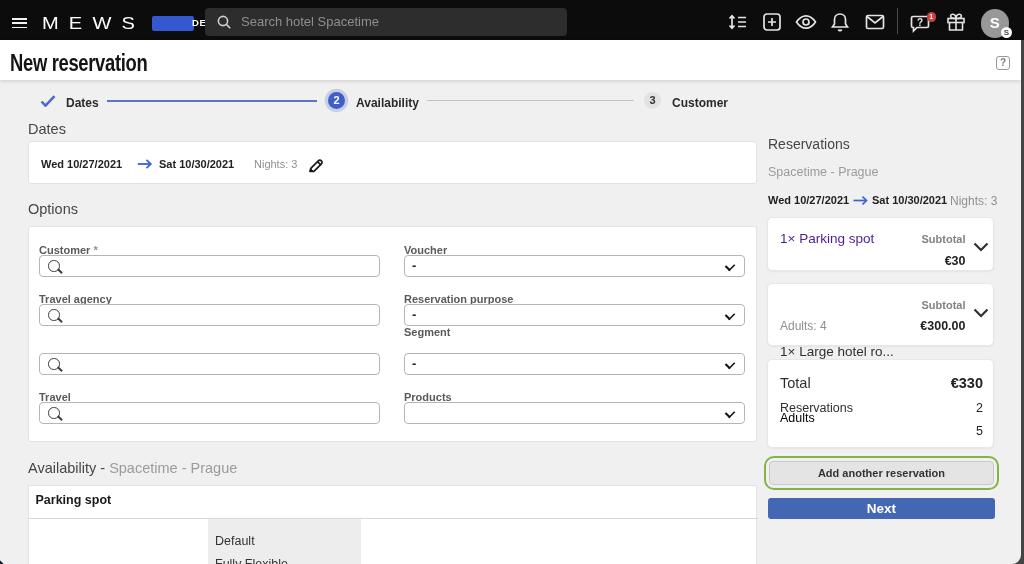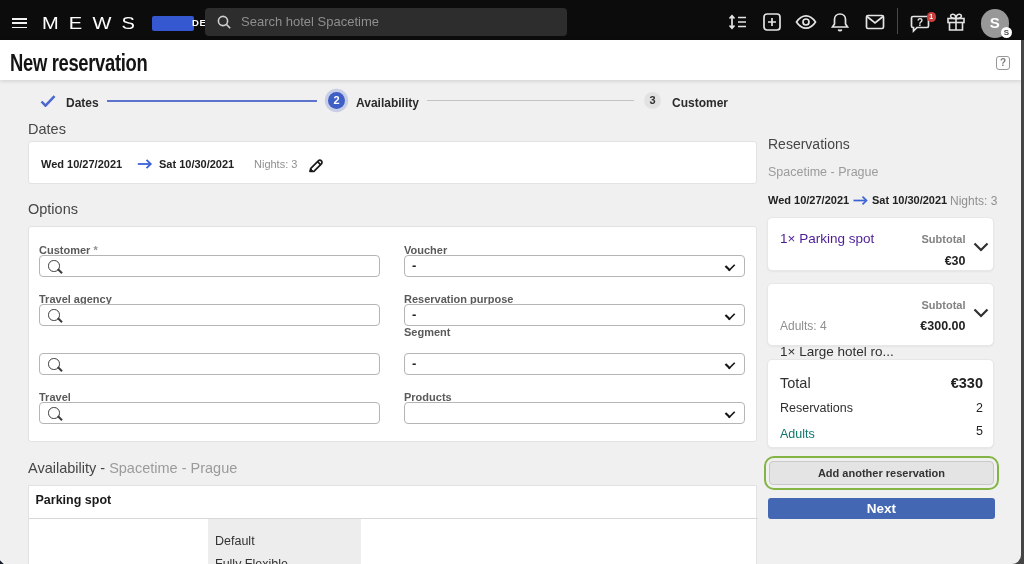--- a/index.html
+++ b/index.html
@@ -198,21 +198,21 @@
         <path d="M1.5 1.5 L8 8 L14.5 1.5" stroke="#2f2f2f" stroke-width="2.2"></path>
       </svg>
     <span class="abs b" style="right:27.5px; top:35px; font-size:12.5px; color:#222;">€300.00</span>
   </div>
 
   <div class="scard" style="top:359px; height:89px;text-decoration:underline;">
     <span class="abs" style="left:12.5px; top:15px; font-size:14.5px; color:#2f2f2f;">Total</span>
     <span class="abs b" style="right:10px; top:15px; font-size:14.5px; color:#222;">€330</span>
     <span class="abs" style="left:12.5px; top:41px; font-size:12.5px; color:#2f2f2f;">Reservations</span>
     <span class="abs" style="right:10px; top:41px; font-size:12.5px; color:#222;">2</span>
-    <span class="abs" style="left:12.5px; top:67px; font-size:12.5px; color:#0f766e;">Adults</span>
+    <span class="abs" style="left:12.5px; top:51px; font-size:12.5px; color:#000000;">Adults</span>
     <span class="abs" style="right:10px; top:63.5px; font-size:12.5px; color:#222;">5</span>
   </div>
 
   <div id="addbtn-ring"></div>
   <div id="nextbtn">Next</div>
   <div id="addbtn">Add another reservation</div>
 </div>
 
 <div id="striptop"></div>
 

